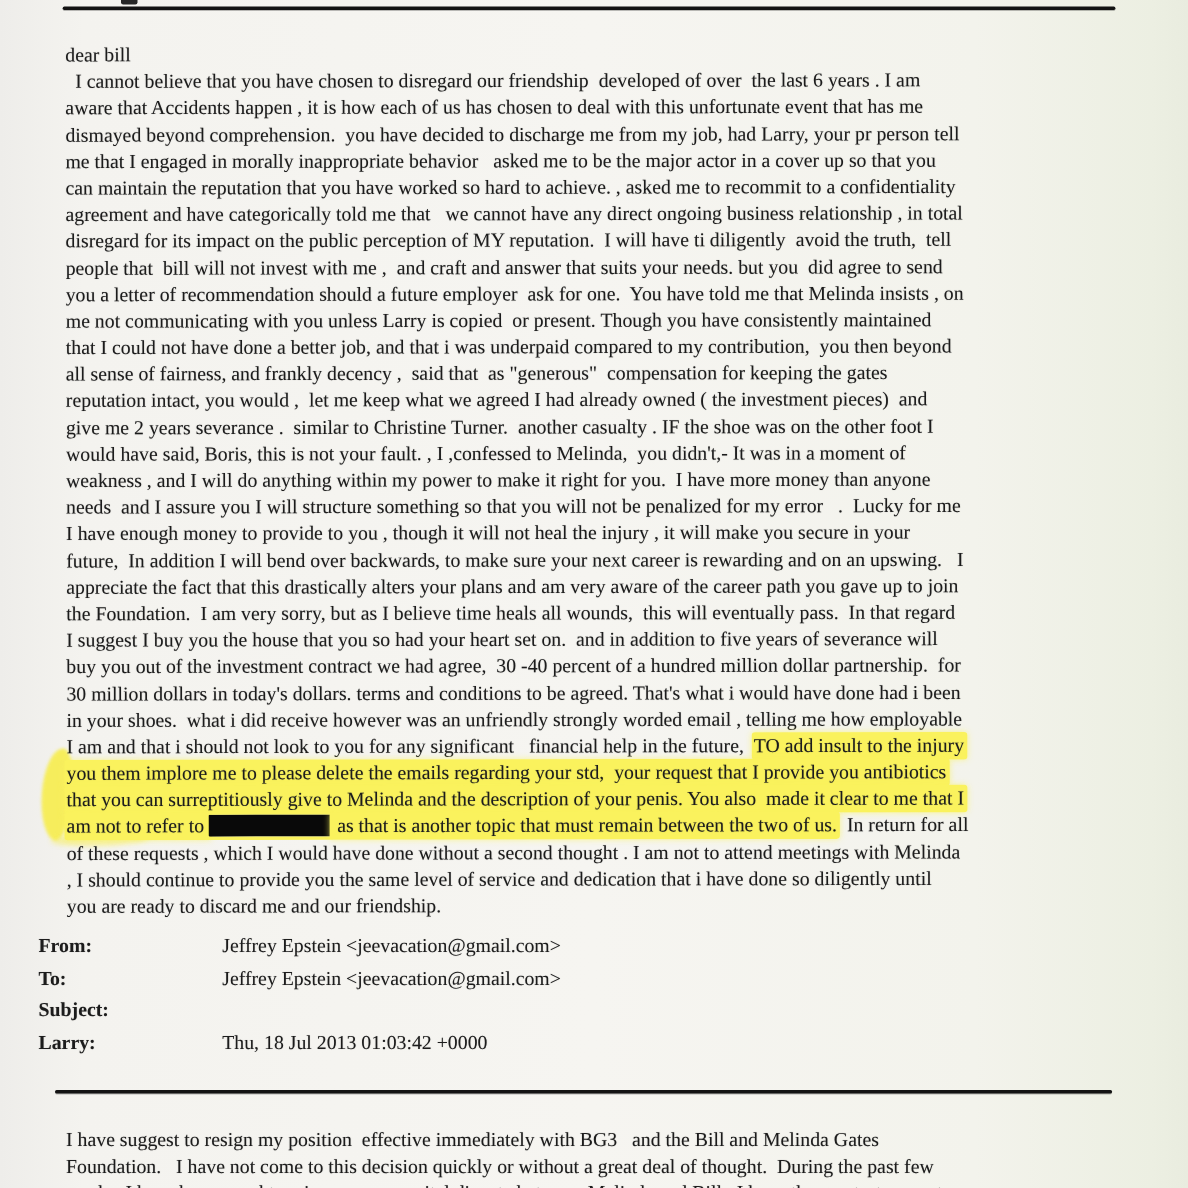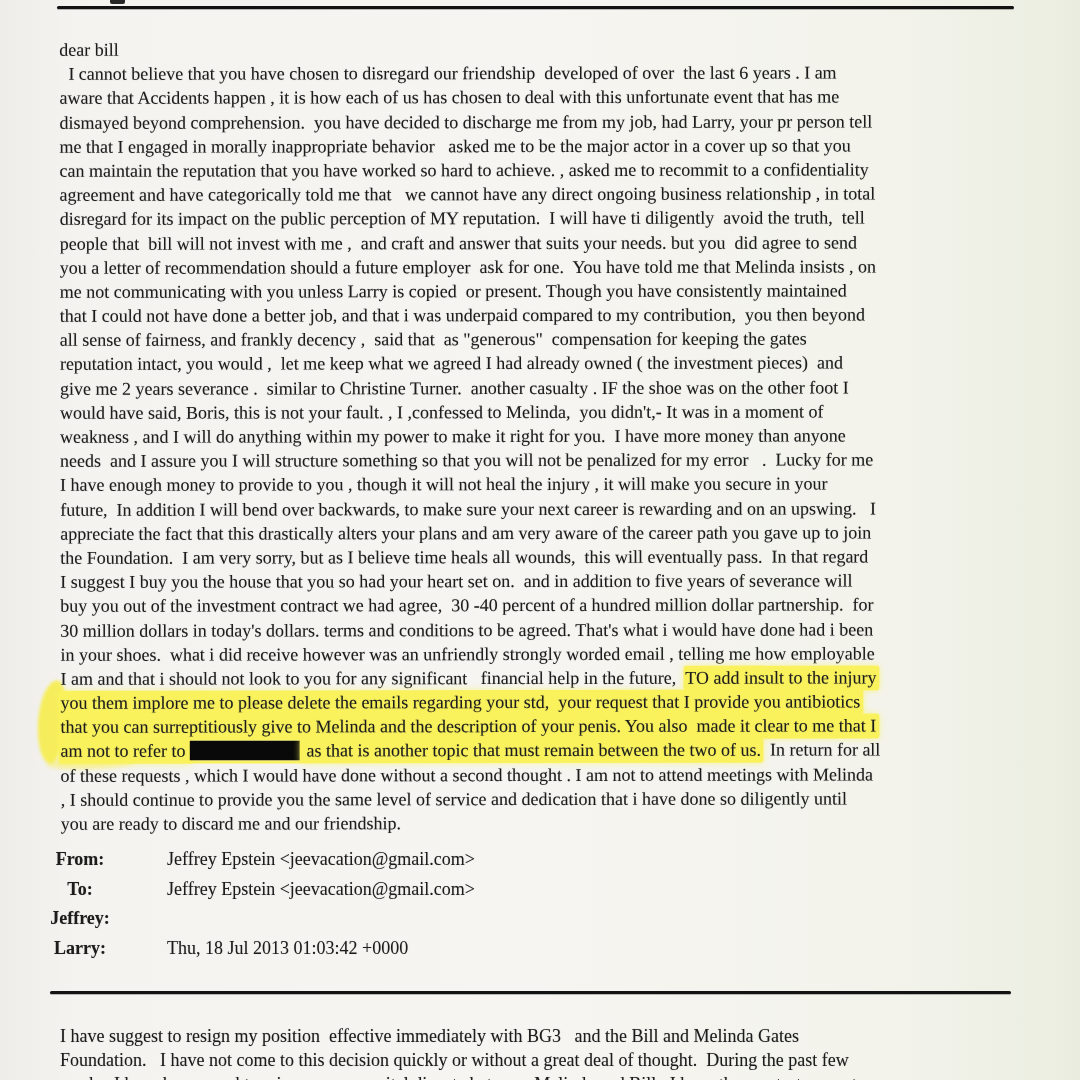--- a/index.html
+++ b/index.html
@@ -36,21 +36,21 @@
     background:#f3ea52;border-radius:60% 40% 45% 55% / 50% 45% 55% 50%;
     transform:rotate(4deg);filter:blur(1.6px);opacity:.92;
   }
   .swoosh-tail{
     position:absolute;left:46px;top:757px;width:90px;height:12px;
     background:rgba(243,234,82,.5);border-radius:50%;
     filter:blur(2.2px);transform:rotate(-2deg);
   }
   .headers{position:absolute;left:0;top:849px;font-size:18px;text-shadow:0 0 1px rgba(40,40,40,.3);}
   .hrow{display:flex;height:29.5px;align-items:flex-start;}
-  .hlabel{width:160px;text-align:center;font-weight:700;white-space:pre;}
+  .hlabel{width:160px;text-align:left;font-weight:700;white-space:pre;margin-left:35px;}
   .hvalue{margin-left:7px;white-space:pre;text-align:center;}
   .footer{
     position:absolute;left:60px;top:1024px;width:975px;
     font-size:18px;line-height:24.2px;
     text-shadow:0 0 1px rgba(40,40,40,.35);
   }
 </style>
 </head>
 <body>
 
@@ -102,21 +102,21 @@
     <div class="headers">
       <div class="hrow">
         <span class="hlabel">From:</span>
         <span class="hvalue">Jeffrey Epstein &lt;jeevacation@gmail.com&gt;</span>
       </div>
       <div class="hrow">
         <span class="hlabel">To:</span>
         <span class="hvalue">Jeffrey Epstein &lt;jeevacation@gmail.com&gt;</span>
       </div>
       <div class="hrow">
-        <span class="hlabel">Jeffrey:</span>
+        <span class="hlabel">Subject:</span>
         <span class="hvalue"></span>
       </div>
       <div class="hrow">
         <span class="hlabel">Larry:</span>
         <span class="hvalue">Thu, 18 Jul 2013 01:03:42 +0000</span>
       </div>
     </div>
 
     <div class="rule bottom"></div>
 

